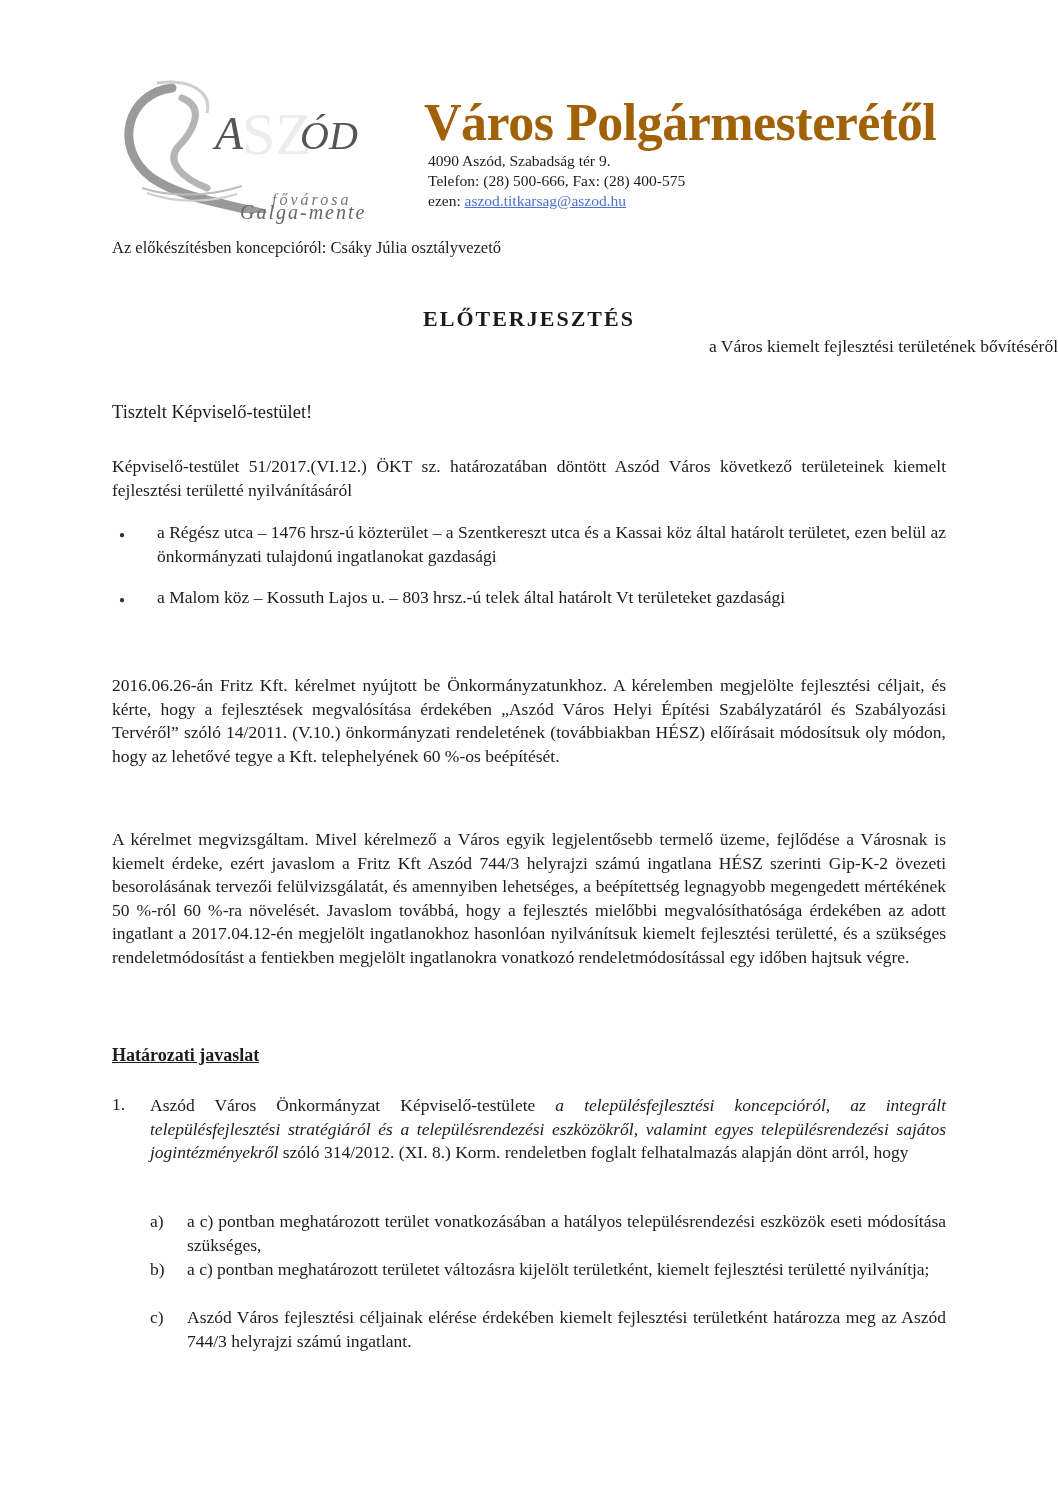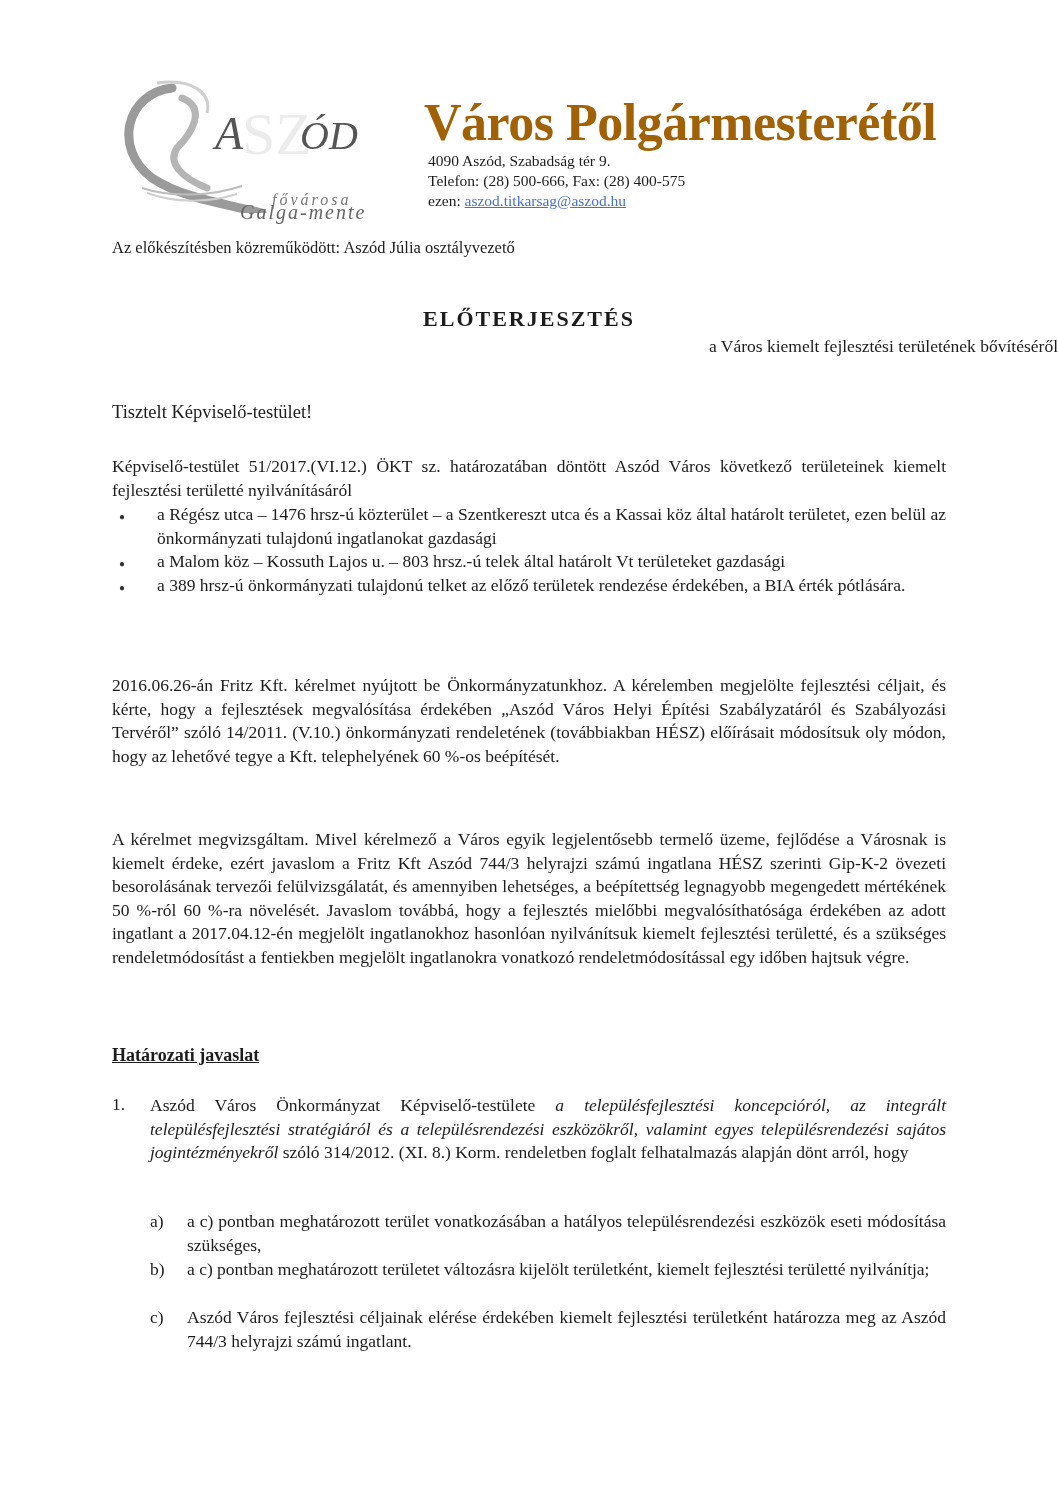--- a/index.html
+++ b/index.html
@@ -15,21 +15,21 @@
   .office-title { left:424px; top:93px; font-size:52px; font-weight:bold; color:#a16207; letter-spacing:-0.5px; white-space:nowrap; }
   .addr { left:428px; top:151px; font-size:15.5px; line-height:20px; color:#1c1c1c; white-space:nowrap; }
   .addr a { color:#4a6fcf; text-decoration:underline; }
   .prep { left:112px; top:238px; font-size:16.5px; white-space:nowrap; }
   .heading { left:0; width:1058px; top:306px; text-align:center; font-size:22px; font-weight:bold; letter-spacing:2px; }
   .subheading { left:0; width:1058px; top:336px; text-align:right; font-size:17.5px; }
   .greeting { left:112px; top:402px; font-size:18.5px; }
   .body { left:112px; width:834px; font-size:17.5px; line-height:23.6px; text-align:justify; }
   .p1 { top:455px; }
   .bullets { left:157px; width:789px; top:503px; font-size:17.5px; line-height:23.6px; text-align:justify; margin:0; padding:0; list-style:none; }
-  .bullets li { position:relative; }
+  .bullets li { position:relative;margin-top:18px; }
   .bullets li::before { content:"\25CF"; position:absolute; left:-38px; font-size:10px; top:2px; color:#333; }
   .p2 { top:674px; }
   .p3 { top:828px; }
   .section-title { left:112px; top:1045px; font-size:18px; font-weight:bold; text-decoration:underline;text-align:right; }
   .num1 { left:112px; top:1094px; font-size:17.5px; }
   .res1 { left:150px; width:796px; top:1094px; font-size:17.5px; line-height:23.6px; text-align:justify; }
   .sub { left:150px; width:796px; font-size:17.5px; line-height:23.6px; }
   .sub .lbl { position:absolute; left:0; }
   .sub .txt { position:absolute; left:37px; width:759px; text-align:justify; }
   .sa { top:1210px; } .sb { top:1258px; } .sc { top:1306px; }
@@ -55,32 +55,31 @@
 <div class="abs office-title">Város Polgármesterétől</div>
 <div class="abs addr">
   <div>4090 Aszód, Szabadság tér 9.</div>
   <div>Telefon: (28) 500-666, Fax: (28) 400-575</div>
   <div>
     <span>ezen:</span>
     <a>aszod.titkarsag@aszod.hu</a>
   </div>
 </div>
 
-<div class="abs prep">Az előkészítésben közreműködött: Aszód Júlia osztályvezető</div>
+<div class="abs prep">Az előkészítésben koncepcióról: Csáky Júlia osztályvezető</div>
 
 <div class="abs heading">ELŐTERJESZTÉS</div>
 <div class="abs subheading">a Város kiemelt fejlesztési területének bővítéséről</div>
 
 <div class="abs greeting">Tisztelt Képviselő-testület!</div>
 
 <div class="abs body p1">Képviselő-testület 51/2017.(VI.12.) ÖKT sz. határozatában döntött Aszód Város következő területeinek kiemelt fejlesztési területté nyilvánításáról</div>
 <ul class="abs bullets">
   <li>a Régész utca – 1476 hrsz-ú közterület – a Szentkereszt utca és a Kassai köz által határolt területet, ezen belül az önkormányzati tulajdonú ingatlanokat gazdasági</li>
   <li>a Malom köz – Kossuth Lajos u. – 803 hrsz.-ú telek által határolt Vt területeket gazdasági</li>
-  <li>a 389 hrsz-ú önkormányzati tulajdonú telket az előző területek rendezése érdekében, a BIA érték pótlására.</li>
 </ul>
 
 <div class="abs body p2">2016.06.26-án Fritz Kft. kérelmet nyújtott be Önkormányzatunkhoz. A kérelemben megjelölte fejlesztési céljait, és kérte, hogy a fejlesztések megvalósítása érdekében „Aszód Város Helyi Építési Szabályzatáról és Szabályozási Tervéről” szóló 14/2011. (V.10.) önkormányzati rendeletének (továbbiakban HÉSZ) előírásait módosítsuk oly módon, hogy az lehetővé tegye a Kft. telephelyének 60 %-os beépítését.</div>
 <div class="abs body p3">A kérelmet megvizsgáltam. Mivel kérelmező a Város egyik legjelentősebb termelő üzeme, fejlődése a Városnak is kiemelt érdeke, ezért javaslom a Fritz Kft Aszód 744/3 helyrajzi számú ingatlana HÉSZ szerinti Gip-K-2 övezeti besorolásának tervezői felülvizsgálatát, és amennyiben lehetséges, a beépítettség legnagyobb megengedett mértékének 50 %-ról 60 %-ra növelését. Javaslom továbbá, hogy a fejlesztés mielőbbi megvalósíthatósága érdekében az adott ingatlant a 2017.04.12-én megjelölt ingatlanokhoz hasonlóan nyilvánítsuk kiemelt fejlesztési területté, és a szükséges rendeletmódosítást a fentiekben megjelölt ingatlanokra vonatkozó rendeletmódosítással egy időben hajtsuk végre.</div>
 
 <div class="abs section-title">Határozati javaslat</div>
 
 <div class="abs num1">1.</div>
 <div class="abs res1"><span>Aszód Város Önkormányzat Képviselő-testülete </span><i>a településfejlesztési koncepcióról, az integrált településfejlesztési stratégiáról és a településrendezési eszközökről, valamint egyes településrendezési sajátos jogintézményekről</i><span> szóló 314/2012. (XI. 8.) Korm. rendeletben foglalt felhatalmazás alapján dönt arról, hogy</span></div>
 

